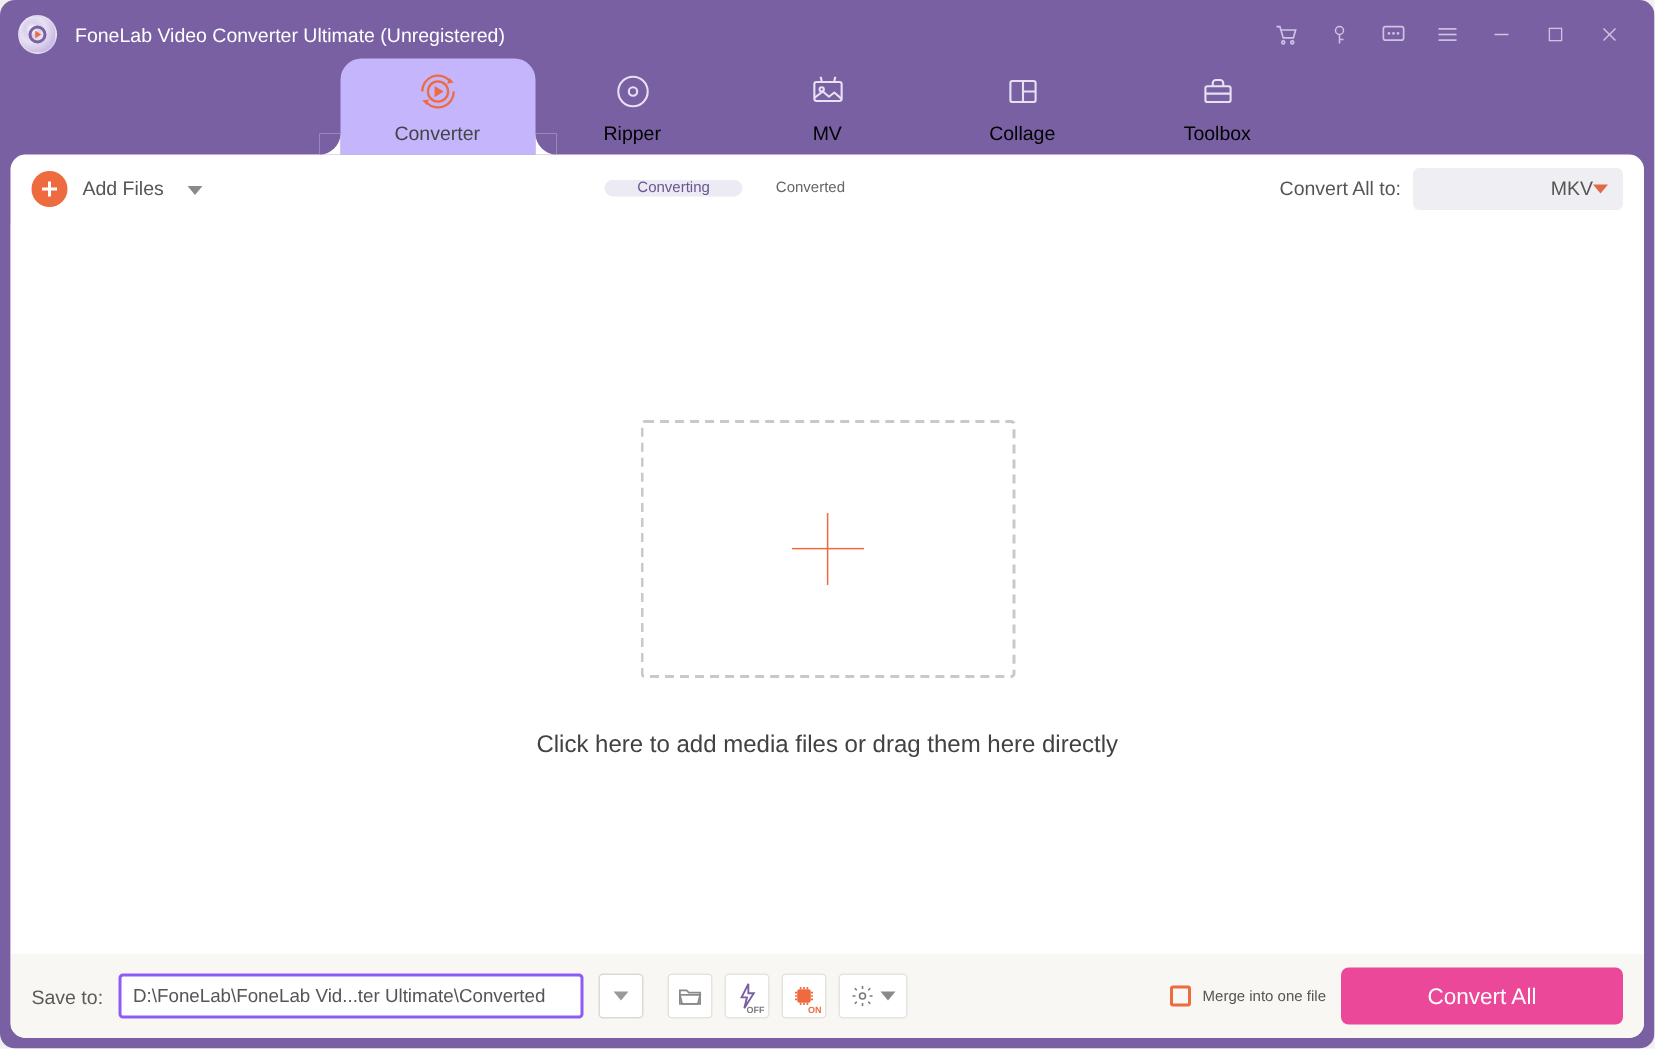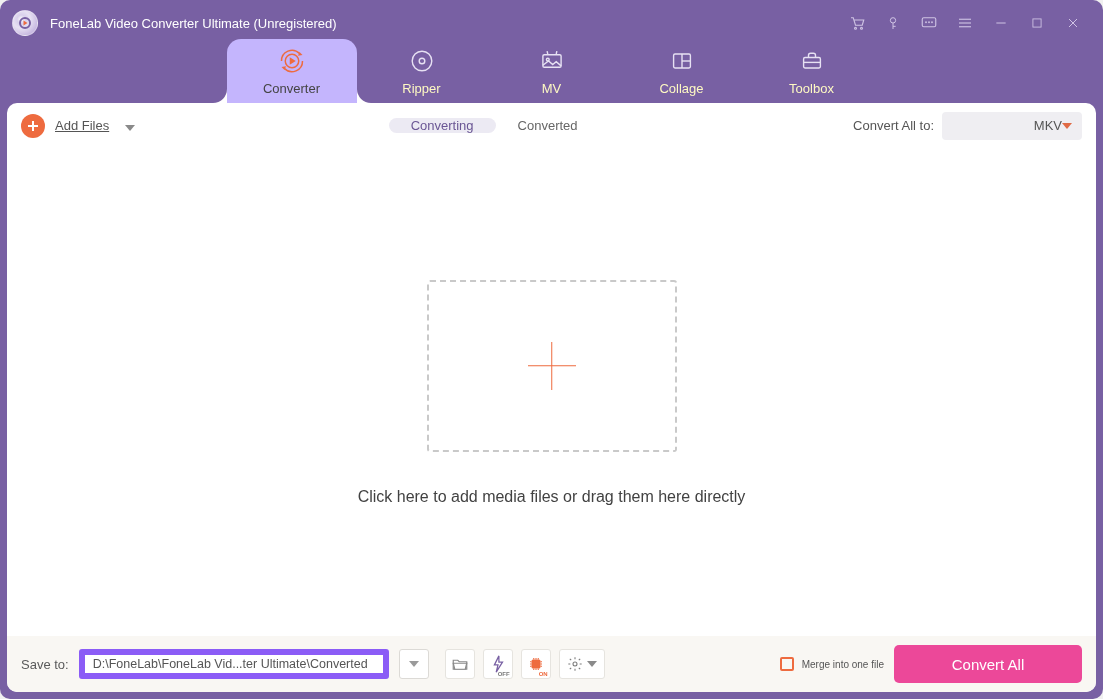--- a/index.html
+++ b/index.html
@@ -9,58 +9,58 @@
   .titlebar { height:32px; display:flex; align-items:center; color:#fff; font-size:13px; padding-left:5px;}
   .logo-circle { width:26px; height:26px; border-radius:50%; background:radial-gradient(circle at 35% 35%, #fff 0%, #d9d0ec 20%, #e7e1f3 40%, #b19cd3 100%); display:flex; align-items:center; justify-content:center; margin-right:12px; border:1px solid rgba(255,255,255,0.3);}
   .logo-circle svg { display:block; }
   .titlebar-title { flex:0 0 auto; }
   .titlebar-spacer { flex:1; }
   .title-icons { display:flex; align-items:center; gap:18px; padding-right:14px; }
   .title-icons .ticon { width:18px; height:18px; display:flex; align-items:center; justify-content:center; cursor:pointer; color:#cfc3e4; }
   .title-icons .ticon svg { stroke:#cfc3e4; }
   
   .tabstrip { height:64px; display:flex; align-items:flex-end; justify-content:center; gap:0; }
-  .tab { width:130px; height:64px; display:flex; flex-direction:column; align-items:center; justify-content:center; gap:6px; color:#fef9c3; font-size:13px; cursor:pointer; border-top-left-radius:14px; border-top-right-radius:14px; position:relative;}
+  .tab { width:130px; height:64px; display:flex; flex-direction:column; align-items:center; justify-content:center; gap:6px; color:#000000; font-size:13px; cursor:pointer; border-top-left-radius:14px; border-top-right-radius:14px; position:relative;}
   .tab.active { background:#c4b5fd; color:#444; }
   .tab .tab-icon { height:28px; display:flex; align-items:center; justify-content:center; }
   .tab.active .orbit-stroke { stroke:#ee6b3f; }
   .tab .orbit-stroke { stroke:#e7e1f3; }
   .tab.active .corner-l, .tab.active .corner-r { position:absolute; bottom:0; width:14px; height:14px; background:#fff;}
   .tab.active .corner-l { left:-14px; border-top-left-radius:0; }
   .tab.active .corner-l::before { content:""; position:absolute; inset:0; background:#7860a3; border-bottom-right-radius:14px;}
   .tab.active .corner-r { right:-14px; }
   .tab.active .corner-r::before { content:""; position:absolute; inset:0; background:#7860a3; border-bottom-left-radius:14px;}
   
   .panel { background:#fff; border-radius:10px; height:calc(699px - 7px - 7px - 32px - 64px); display:flex; flex-direction:column; overflow:hidden; }
   
   .toolbar { height:46px; display:flex; align-items:center; padding:0 14px; border-bottom:1px solid transparent; }
   .add-btn { display:flex; align-items:center; gap:10px; cursor:pointer; }
   .plus-circle { width:24px; height:24px; border-radius:50%; background:#ee6b3f; color:#fff; display:flex; align-items:center; justify-content:center; }
-  .add-label { color:#555; font-size:13px;text-decoration:underline; }
+  .add-label { color:#555; font-size:13px; }
   .chev-down { margin-left:6px; color:#999; }
   .toolbar-center { flex:1; display:flex; justify-content:center; align-items:center; gap:0; }
   .seg { display:flex; background:transparent; border-radius:18px; }
-  .seg-btn { padding:0 22px; font-size:13px; color:#666; cursor:pointer; border-radius:18px; }
+  .seg-btn { padding:0 22px; font-size:10px; color:#666; cursor:pointer; border-radius:18px; }
   .seg-btn.active { background:#eceaf3; color:#6a5694; }
   .toolbar-right { display:flex; align-items:center; gap:8px; }
   .convlabel { color:#555; font-size:13px; }
   .format-select { width:140px; height:28px; background:#efeef2; border-radius:4px; display:flex; align-items:center; justify-content:flex-end; padding:0 10px; cursor:pointer; font-size:13px; color:#555;}
   .tri-down { width:0; height:0; border-left:5px solid transparent; border-right:5px solid transparent; border-top:6px solid #e06a45; }
   
   .dropzone-wrap { flex:1; display:flex; flex-direction:column; align-items:center; justify-content:center; gap:36px; background:#fff;text-align:right; }
   .dropzone { width:250px; height:172px; border:2px dashed #c9c9c9; border-radius:3px; display:flex; align-items:center; justify-content:center; cursor:pointer; }
   .bigplus { position:relative; width:48px; height:48px; }
   .bigplus::before, .bigplus::after { content:""; position:absolute; background:#ee6b3f; }
   .bigplus::before { left:50%; top:0; width:1.5px; height:48px; transform:translateX(-50%);}
   .bigplus::after  { top:50%; left:0; height:1.5px; width:48px; transform:translateY(-50%);}
   .drop-hint { color:#424242; font-size:16px; }
   
   .bottombar { height:56px; background:#f9f7f3; display:flex; align-items:center; padding:0 14px; gap:10px; }
   .saveto { color:#5a5a5a; font-size:13px; }
-  .path-box { flex:0 0 auto; width:310px; height:30px; border:6px solid #8b5cf6; background:#fff; border-radius:3px; display:flex; align-items:center; padding:0 8px; font-size:12.5px; color:#555; }
+  .path-box { flex:0 0 auto; width:310px; height:30px; border:2px solid #8b5cf6; background:#fff; border-radius:3px; display:flex; align-items:center; padding:0 8px; font-size:12.5px; color:#555; }
   .path-dd { width:30px; height:30px; border:1px solid #dcdad6; background:#fff; border-radius:3px; display:flex; align-items:center; justify-content:center; cursor:pointer;}
   .path-dd .tri-down { border-top-color:#9a9a9a; }
   .mini-btn { width:30px; height:30px; border:1px solid #e6e4df; background:#fff; border-radius:3px; display:flex; align-items:center; justify-content:center; cursor:pointer; }
   .mini-group { display:flex; align-items:center; gap:8px; margin-left:6px;}
   .settings-btn { width:46px; height:30px; border:1px solid #e6e4df; background:#fff; border-radius:3px; display:flex; align-items:center; justify-content:center; gap:4px; cursor:pointer;}
   .bottom-spacer { flex:1; }
   .merge-wrap { display:flex; align-items:center; gap:8px; cursor:pointer; }
   .chk { width:14px; height:14px; border:2px solid #ee6b3f; border-radius:2px; }
   .merge-label { color:#555; font-size:10px; }
   .convert-btn { width:188px; height:38px; background:#ec4899; color:#fff; border:none; border-radius:5px; font-size:15px; cursor:pointer; display:flex; align-items:center; justify-content:center; }

